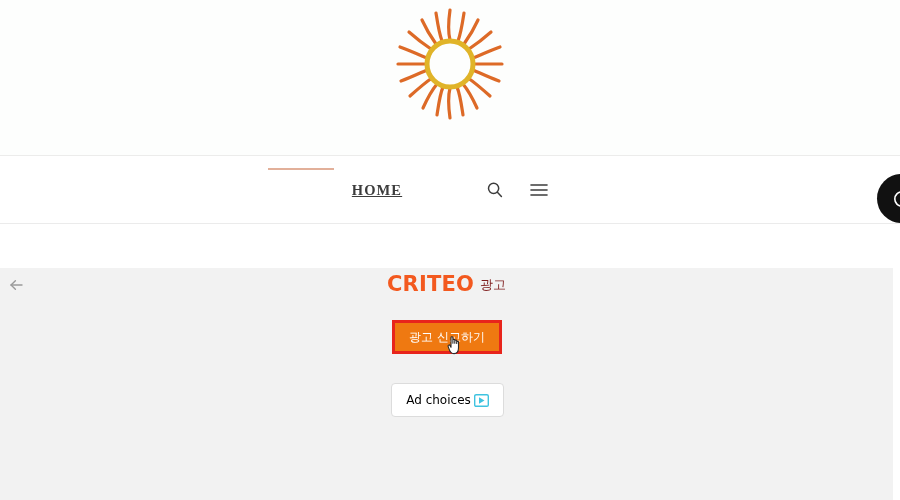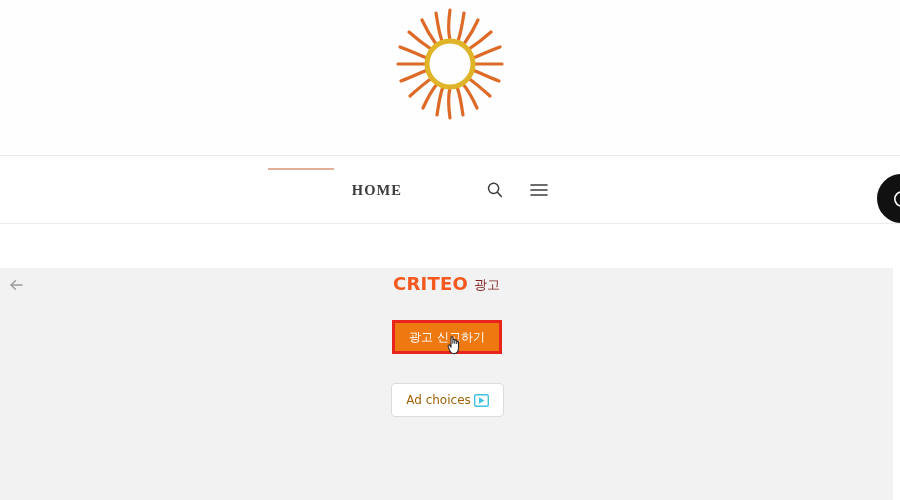--- a/index.html
+++ b/index.html
@@ -63,21 +63,21 @@
     align-items: center;
     font-family: "Liberation Serif", serif;
     font-weight: bold;
     font-size: 14.5px;
     letter-spacing: 1.1px;
     color: #3c3c3c;
     cursor: pointer;
     text-decoration: none;
     white-space: nowrap;
   }
-  .nav-item-home { margin-right: 41px; }
+  .nav-item-home { margin-right: 41px; text-decoration: underline; }
   .nav-accent {
     position: absolute;
     left: 268px;
     top: 168px;
     width: 66px;
     height: 2px;
     background: #e2b09a;
   }
   .nav-circle-icon {
     width: 14px;
@@ -150,21 +150,21 @@
     width: 893px;
     display: flex;
     align-items: center;
     justify-content: center;
     gap: 6px;
     height: 18px;
   }
   .criteo-logo {
     font-family: "DejaVu Sans", sans-serif;
     font-weight: bold;
-    font-size: 18px;
+    font-size: 21px;
     letter-spacing: 0.2px;
     color: #f3591f;
     line-height: 1;
   }
   .criteo-label {
     font-family: "DejaVu Sans", sans-serif;
     font-size: 13px;
     color: #7f1d1d;
     line-height: 1;
   }
@@ -215,21 +215,21 @@
     box-sizing: border-box;
     display: flex;
     align-items: center;
     justify-content: center;
     gap: 3px;
     cursor: pointer;
   }
   .adchoices-label {
     font-family: "DejaVu Sans", sans-serif;
     font-size: 12px;
-    color: #a16207;
+    color: #000000;
     line-height: 1;
   }
   .adchoices-icon { width: 15px; height: 13px; display: block; }
   .adchoices-icon svg { display: block; }
 </style>
 </head>
 <body>
 
 <div class="site-header">
   <div class="logo-wrap">

